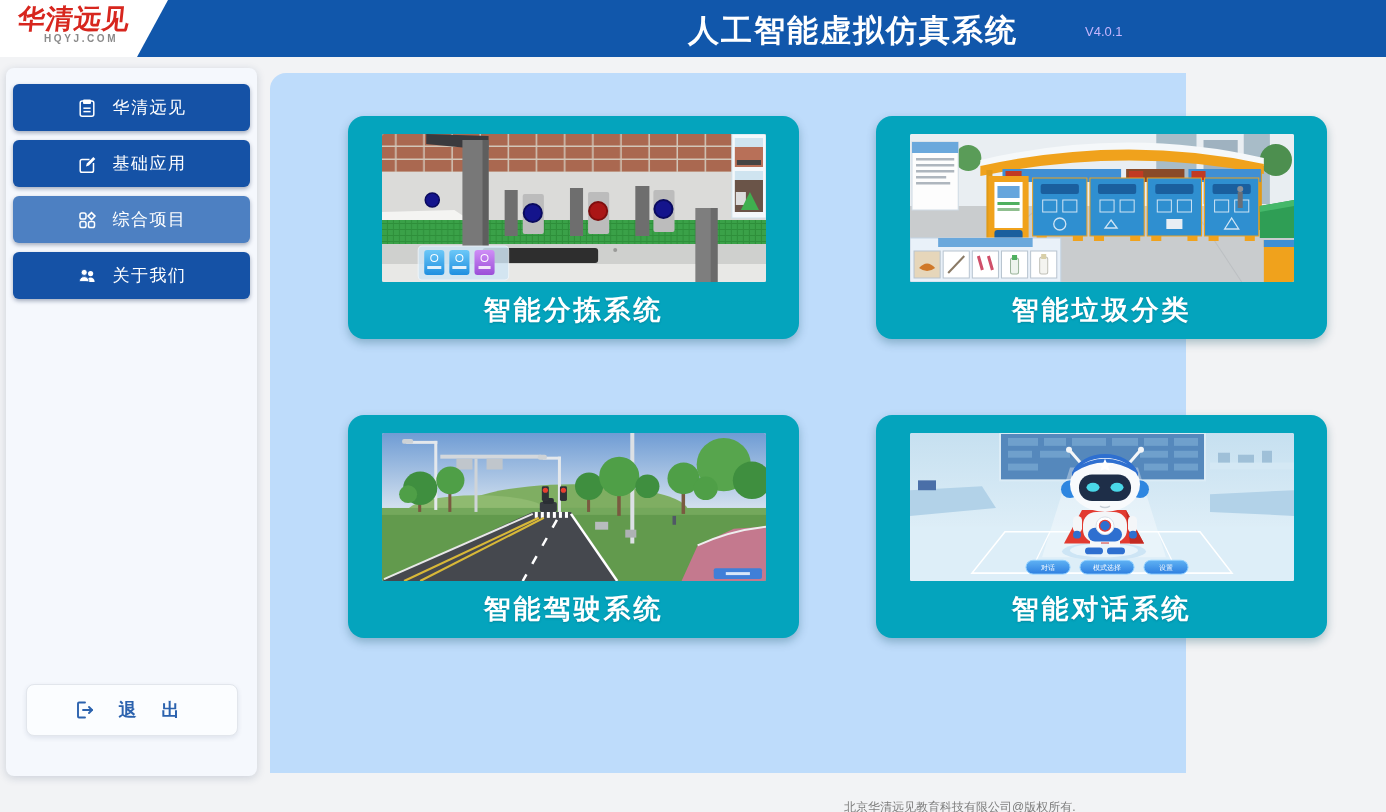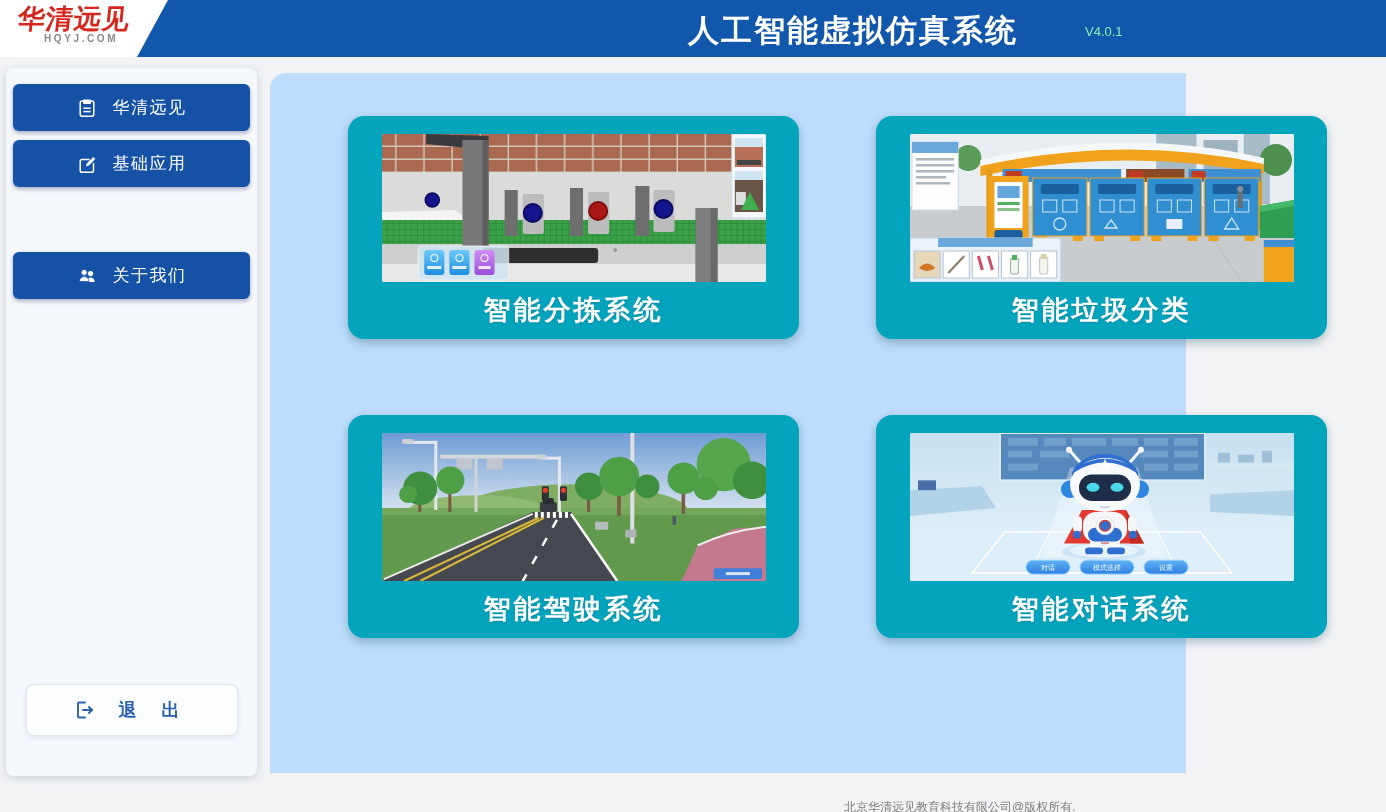--- a/index.html
+++ b/index.html
@@ -10,21 +10,21 @@
     -webkit-font-smoothing:antialiased;
   }
   
   .header{position:absolute;left:0;top:0;width:1386px;height:57px;background:#1157ab;}
   .logo-plate{position:absolute;left:0;top:0;width:200px;height:57px;background:#ffffff;
     clip-path:polygon(0 0,168px 0,137px 57px,0 57px);}
   .logo-cn{position:absolute;left:18px;top:1px;font-size:27px;font-weight:bold;color:#d7261e;
     transform:skewX(-6deg);letter-spacing:1px;}
   .logo-en{position:absolute;left:44px;top:33px;font-size:10px;font-weight:bold;color:#8a8a8a;letter-spacing:2.6px;}
   .app-title{position:absolute;left:688px;top:10px;font-size:31px;font-weight:bold;color:#ffffff;letter-spacing:2px;}
-  .app-version{position:absolute;left:1085px;top:24px;font-size:13px;color:#86efac;}
+  .app-version{position:absolute;left:1085px;top:24px;font-size:13px;color:#c4b5fd;}
   
   .sidebar{position:absolute;left:6px;top:68px;width:251px;height:708px;background:#f5f8fd;
     border-radius:8px;box-shadow:0 2px 8px rgba(30,50,90,.18);}
   .menu-item{position:absolute;left:7px;width:237px;height:47px;border-radius:6px;background:#1552a6;
     color:#fff;display:flex;align-items:center;justify-content:center;gap:16px;font-size:17px;
     letter-spacing:1.5px;box-shadow:0 2px 4px rgba(10,30,70,.35);cursor:pointer;}
   .menu-item.active{background:#4d80c2;}
   .menu-item svg{flex:0 0 auto;}
   .exit-btn{position:absolute;left:20px;top:616px;width:210px;height:50px;background:#fbfdff;
     border:1px solid #e2e6ec;border-radius:8px;box-shadow:0 2px 5px rgba(30,50,90,.10);
@@ -72,20 +72,29 @@
   </div>
 
   <div class="menu-item" style="top:72px">
     <svg width="20" height="20" viewBox="0 0 20 20">
       <path d="M16.5 9 V16.5 a1.8 1.8 0 0 1 -1.8 1.8 H5 a1.8 1.8 0 0 1 -1.8 -1.8 V7.2 A1.8 1.8 0 0 1 5 5.4 h7.5" fill="none" stroke="#fff" stroke-width="1.5"></path>
       <path d="M9.2 13 l1 -3.2 7 -7 2.2 2.2 -7 7 z" fill="#fff" transform="scale(0.92) translate(0.5,0.5)"></path>
     </svg>
     <span>基础应用</span>
   </div>
 
+  <div class="menu-item active" style="top:128px">
+    <svg width="20" height="20" viewBox="0 0 20 20">
+      <rect x="3" y="3" width="6" height="6" rx="1.8" fill="none" stroke="#fff" stroke-width="1.5"></rect>
+      <path d="M14.5 2.6 L18 6.1 L14.5 9.6 L11 6.1 Z" fill="none" stroke="#fff" stroke-width="1.5"></path>
+      <rect x="3" y="11.5" width="6" height="6" rx="1.8" fill="none" stroke="#fff" stroke-width="1.5"></rect>
+      <rect x="11.5" y="11.5" width="6" height="6" rx="1.8" fill="none" stroke="#fff" stroke-width="1.5"></rect>
+    </svg>
+    <span>综合项目</span>
+  </div>
 
   <div class="menu-item" style="top:184px">
     <svg width="20" height="20" viewBox="0 0 20 20">
       <circle cx="13.6" cy="7.6" r="2.6" fill="#fff"></circle>
       <path d="M9.6 16 c0 -2.6 1.8 -4.4 4 -4.4 s4 1.8 4 4.4 z" fill="#fff"></path>
       <circle cx="7.2" cy="6.4" r="3" fill="#fff" stroke="#1552a6" stroke-width="0.8"></circle>
       <path d="M2.4 15.6 c0 -3 2.1 -5 4.8 -5 s4.8 2 4.8 5 z" fill="#fff" stroke="#1552a6" stroke-width="0.8"></path>
     </svg>
     <span>关于我们</span>
   </div>

